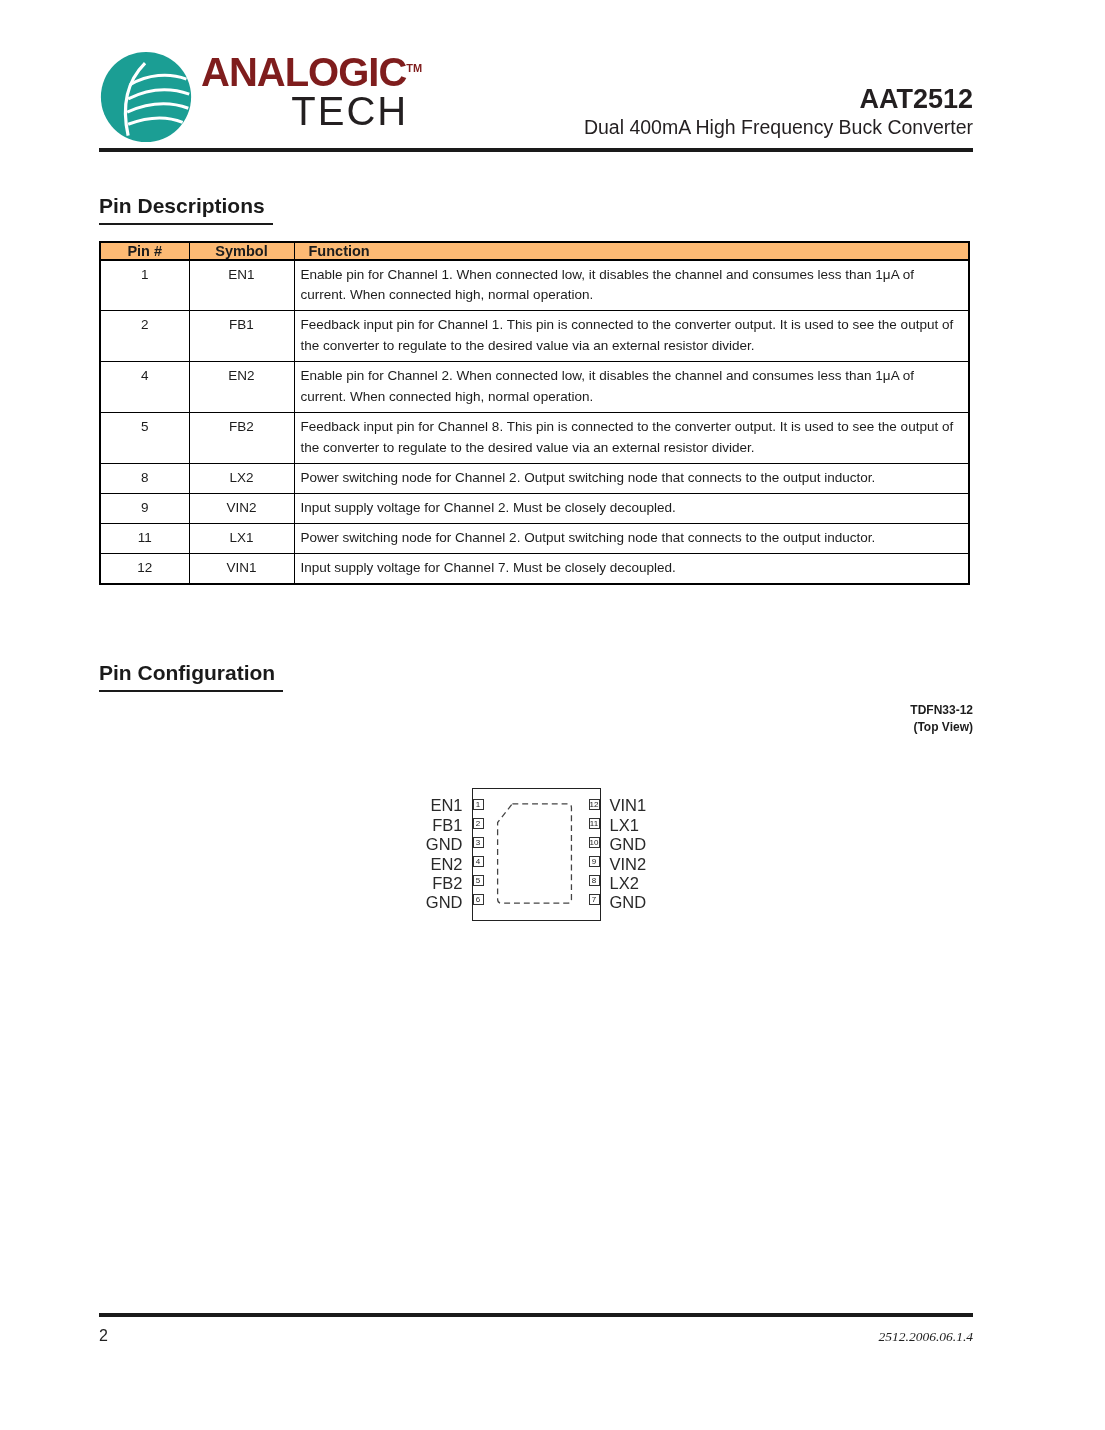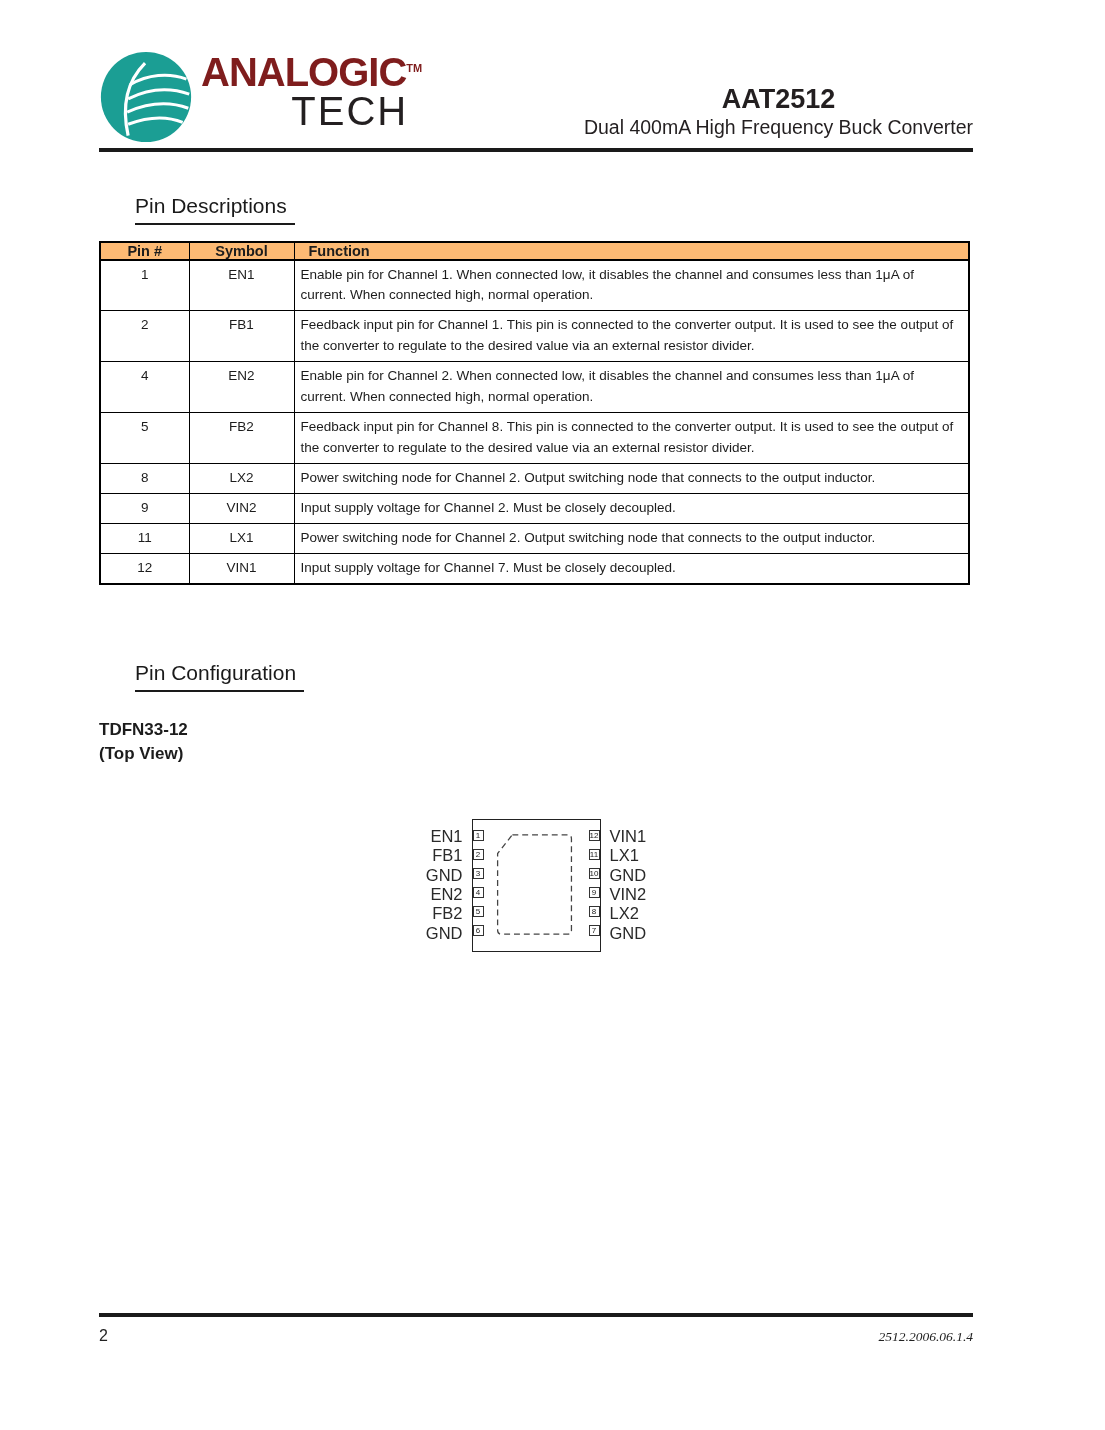--- a/index.html
+++ b/index.html
@@ -13,32 +13,31 @@
   .content { width:874px; margin-left:99px; }
 
   
   .header { padding-top:50px; display:flex; justify-content:space-between; align-items:flex-end; }
   .brand { display:flex; align-items:flex-start; gap:8px; }
   .logo-circle { width:94px; height:94px; flex:0 0 auto; }
   .brand-text { padding-top:2px; }
   .brand-line1 { font-size:40px; font-weight:bold; letter-spacing:-1px; color:#7f1d1d; line-height:1; }
   .brand-tm { font-size:11px; font-weight:bold; vertical-align:super; letter-spacing:0; }
   .brand-line2 { font-size:40px; font-weight:300; letter-spacing:2px; color:#231f20; line-height:0.95; text-align:right; padding-right:14px; }
-  .title-block { text-align:center; padding-bottom:4px; }
+  .title-block { text-align:right; padding-bottom:4px; }
   .part-number { font-size:27px; font-weight:bold; color:#231f20; line-height:1.15; }
   .subtitle { font-size:19.5px; font-weight:normal; color:#231f20; line-height:1.3; }
   .rule { height:3.5px; background:#1a1a1a; margin-top:4px; }
 
   
   .section-title {
     display:inline-block;
-    font-size:21px; font-weight:normal; color:#1a1a1a;
+    font-size:21px; font-weight:bold; color:#1a1a1a;
     border-bottom:2.5px solid #1a1a1a;
     padding:0 8px 5px 0;
-    margin-left:36px;
   }
   .section-pin-desc { margin-top:42px; }
   .section-pin-conf { margin-top:76px; }
 
   
   table.pin-table {
     width:871px; margin-top:16px;
     border-collapse:collapse;
     border:2px solid #000;
     font-size:13.5px;
@@ -54,21 +53,21 @@
   table.pin-table td {
     border:1px solid #000;
     padding:4px 6px;
     line-height:1.55;
     vertical-align:top;
   }
   td.cell-pin, td.cell-symbol { text-align:center; white-space:nowrap; }
   td.cell-func { padding-left:14px; padding-right:10px; }
 
   
-  .pkg-title { text-align:left; margin-top:26px; font-weight:bold; font-size:17px; line-height:1.45; }
+  .pkg-title { text-align:right; margin-top:10px; font-weight:bold; font-size:12px; line-height:1.45; }
   .pkg-area { margin-top:52px; display:flex; justify-content:center; align-items:flex-start; gap:9px; }
   .pkg-labels { width:60px; padding-top:8px; }
   .pkg-labels div { font-size:16.5px; line-height:19.4px; color:#2a2a2a; }
   .pkg-labels.left { text-align:right; }
   .pkg-labels.right { text-align:left; }
   .pkg-body { position:relative; width:129px; height:133px; border:1.6px solid #222; }
   .pkg-dash { position:absolute; left:0; top:0; width:100%; height:100%; }
   .pinbox {
     position:absolute; width:11px; height:11px;
     border:1px solid #333; background:#fff;

